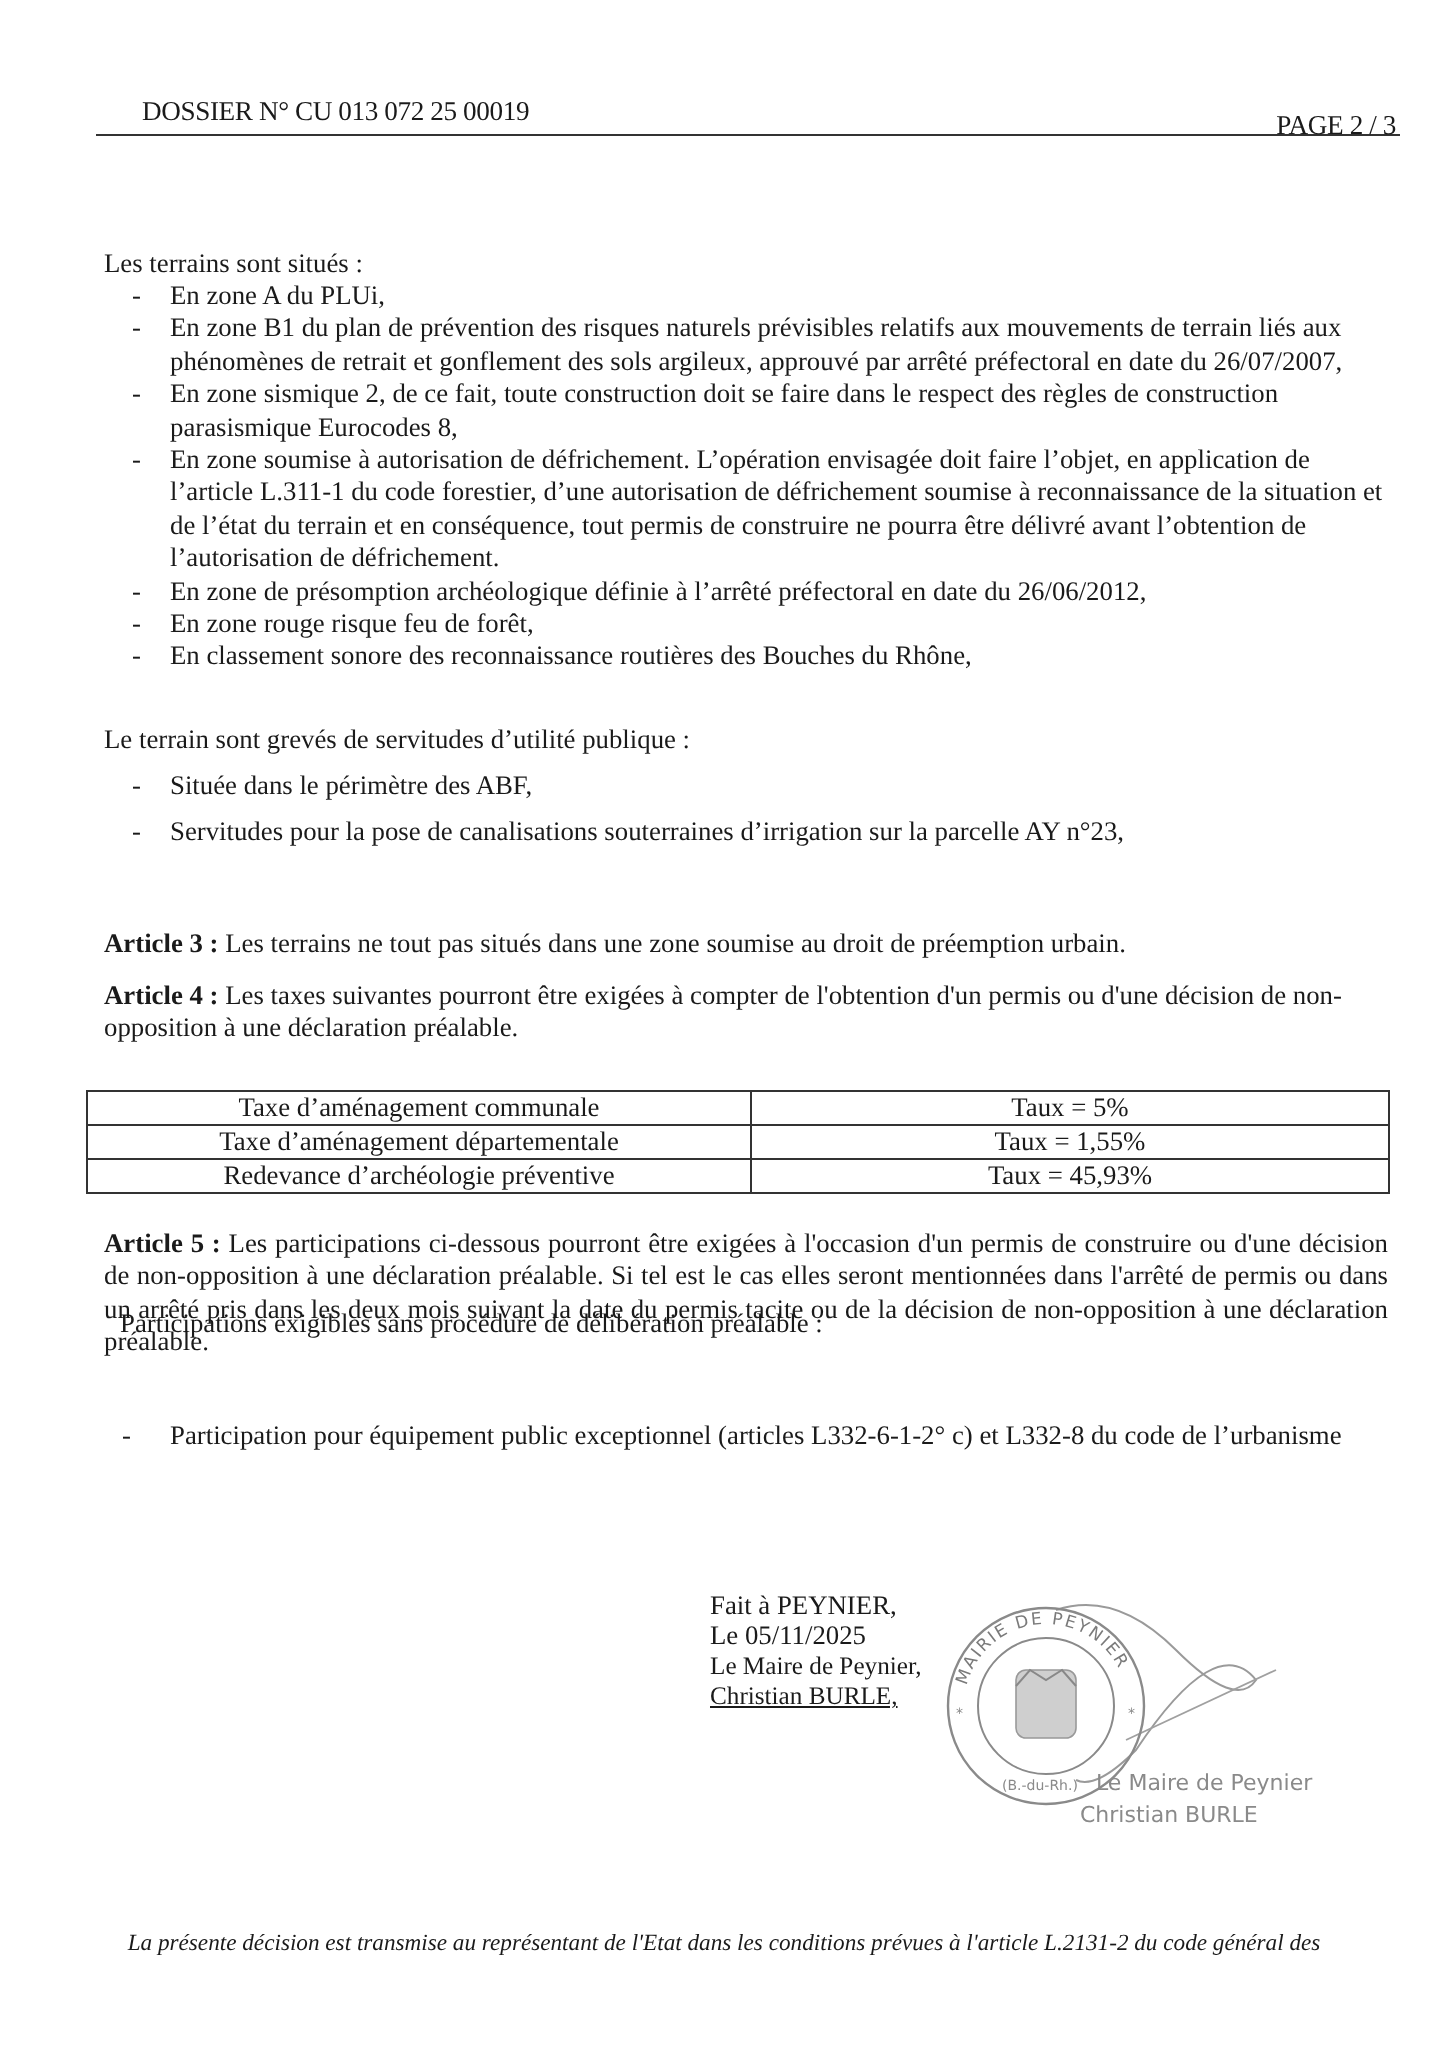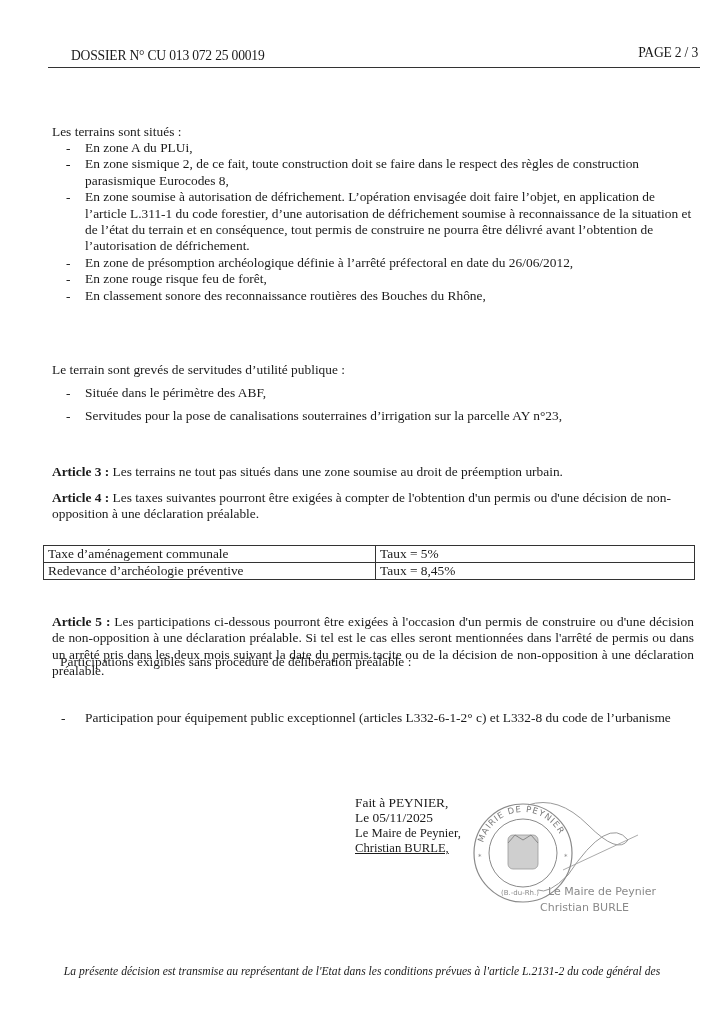--- a/index.html
+++ b/index.html
@@ -10,32 +10,32 @@
     font-size: 13.4px;
     line-height: 16.4px;
   }
   .abs { position: absolute; }
   .header {
     left: 48px; top: 45px; width: 652px; height: 22px;
     border-bottom: 1.3px solid #333;
     font-size: 13.6px;
   }
   .header .left { position: absolute; left: 2px; top: 3px; letter-spacing: -0.2px; margin-left: 21px; }
-  .header .right { position: absolute; right: 2px; top: 0; letter-spacing: -0.2px; }
+  .header .right { position: absolute; right: 2px; top: 10px; letter-spacing: -0.2px; }
   .para { left: 53px; width: 650px; }
   ul.dash { list-style: none; margin: 0; padding: 0; }
   ul.dash li { position: relative; padding-left: 25px; }
   ul.dash li .dash { position: absolute; left: 6px; top: 0; }
   .b { font-weight: bold; }
   table.tax {
     position: absolute; left: 43px; top: 545px; width: 652px;
     border-collapse: collapse; font-size: 13.4px;
   }
   table.tax td {
-    border: 1px solid #333; padding: 0 4px; height: 16px; line-height: 16px;
+    border: 1px solid #333; padding: 0 4px; height: 16px; line-height: 16px; text-align: center;
   }
   table.tax td.c1 { width: 323px; }
   .justify { text-align: justify; }
   .sig { left: 355px; top: 795px; font-size: 13.4px; line-height: 15.4px; }
   .footer {
     left: 0; width: 724px; top: 952px; text-align: center;
     font-style: italic; font-size: 11.6px; margin-top: 12px;
   }
   .stamp { left: 468px; top: 795px; width: 230px; height: 130px; }
 </style>
@@ -43,21 +43,21 @@
 <body>
 
 <div class="abs header">
   <span class="left">DOSSIER N° CU 013 072 25 00019</span>
   <span class="right">PAGE 2 / 3</span>
 </div>
 
 <div class="abs para" style="top:124px; left:52px;">Les terrains sont situés :</div>
 <ul class="abs para dash" style="top:140px; left:60px; width:635px;">
   <li><span class="dash">-</span><span>En zone A du PLUi,</span></li>
-  <li><span class="dash">-</span></li>
+  <li><span class="dash">-</span><span>En zone B1 du plan de prévention des risques naturels prévisibles relatifs aux mouvements de terrain liés aux phénomènes de retrait et gonflement des sols argileux, approuvé par arrêté préfectoral en date du 26/07/2007,</span></li>
   <li><span class="dash">-</span><span>En zone sismique 2, de ce fait, toute construction doit se faire dans le respect des règles de construction parasismique Eurocodes 8,</span></li>
   <li><span class="dash">-</span><span>En zone soumise à autorisation de défrichement. L’opération envisagée doit faire l’objet, en application de l’article L.311-1 du code forestier, d’une autorisation de défrichement soumise à reconnaissance de la situation et de l’état du terrain et en conséquence, tout permis de construire ne pourra être délivré avant l’obtention de l’autorisation de défrichement.</span></li>
   <li><span class="dash">-</span><span>En zone de présomption archéologique définie à l’arrêté préfectoral en date du 26/06/2012,</span></li>
   <li><span class="dash">-</span><span>En zone rouge risque feu de forêt,</span></li>
   <li><span class="dash">-</span><span>En classement sonore des reconnaissance routières des Bouches du Rhône,</span></li>
 </ul>
 
 <div class="abs para" style="top:362px; left:52px;">Le terrain sont grevés de servitudes d’utilité publique :</div>
 <ul class="abs para dash" style="top:385px; left:60px; width:635px;">
   <li style="margin-bottom:7px;"><span class="dash">-</span><span>Située dans le périmètre des ABF,</span></li>
@@ -72,22 +72,26 @@
   <span class="b">Article 4 :</span><span> Les taxes suivantes pourront être exigées à compter de l'obtention d'un permis ou d'une décision de non-opposition à une déclaration préalable.</span>
 </div>
 
 <table class="tax">
   <tbody>
       <tr>
     <td class="c1">Taxe d’aménagement communale</td>
     <td>Taux = 5%</td>
   </tr>
   <tr>
+    <td class="c1">Taxe d’aménagement départementale</td>
+    <td>Taux = 1,55%</td>
+  </tr>
+  <tr>
     <td class="c1">Redevance d’archéologie préventive</td>
-    <td>Taux = 8,45%</td>
+    <td>Taux = 45,93%</td>
   </tr>
 </tbody>
   </table>
 
 <div class="abs para justify" style="top:614px; left:52px; width:642px;">
   <span class="b">Article 5 :</span><span> Les participations ci-dessous pourront être exigées à l'occasion d'un permis de construire ou d'une décision de non-opposition à une déclaration préalable. Si tel est le cas elles seront mentionnées dans l'arrêté de permis ou dans un arrêté pris dans les deux mois suivant la date du permis tacite ou de la décision de non-opposition à une déclaration préalable.</span>
 </div>
 
 <div class="abs para" style="top:654px; left:60px;">Participations exigibles sans procédure de délibération préalable :</div>
 <ul class="abs para dash justify" style="top:710px; left:55px; width:640px;">

